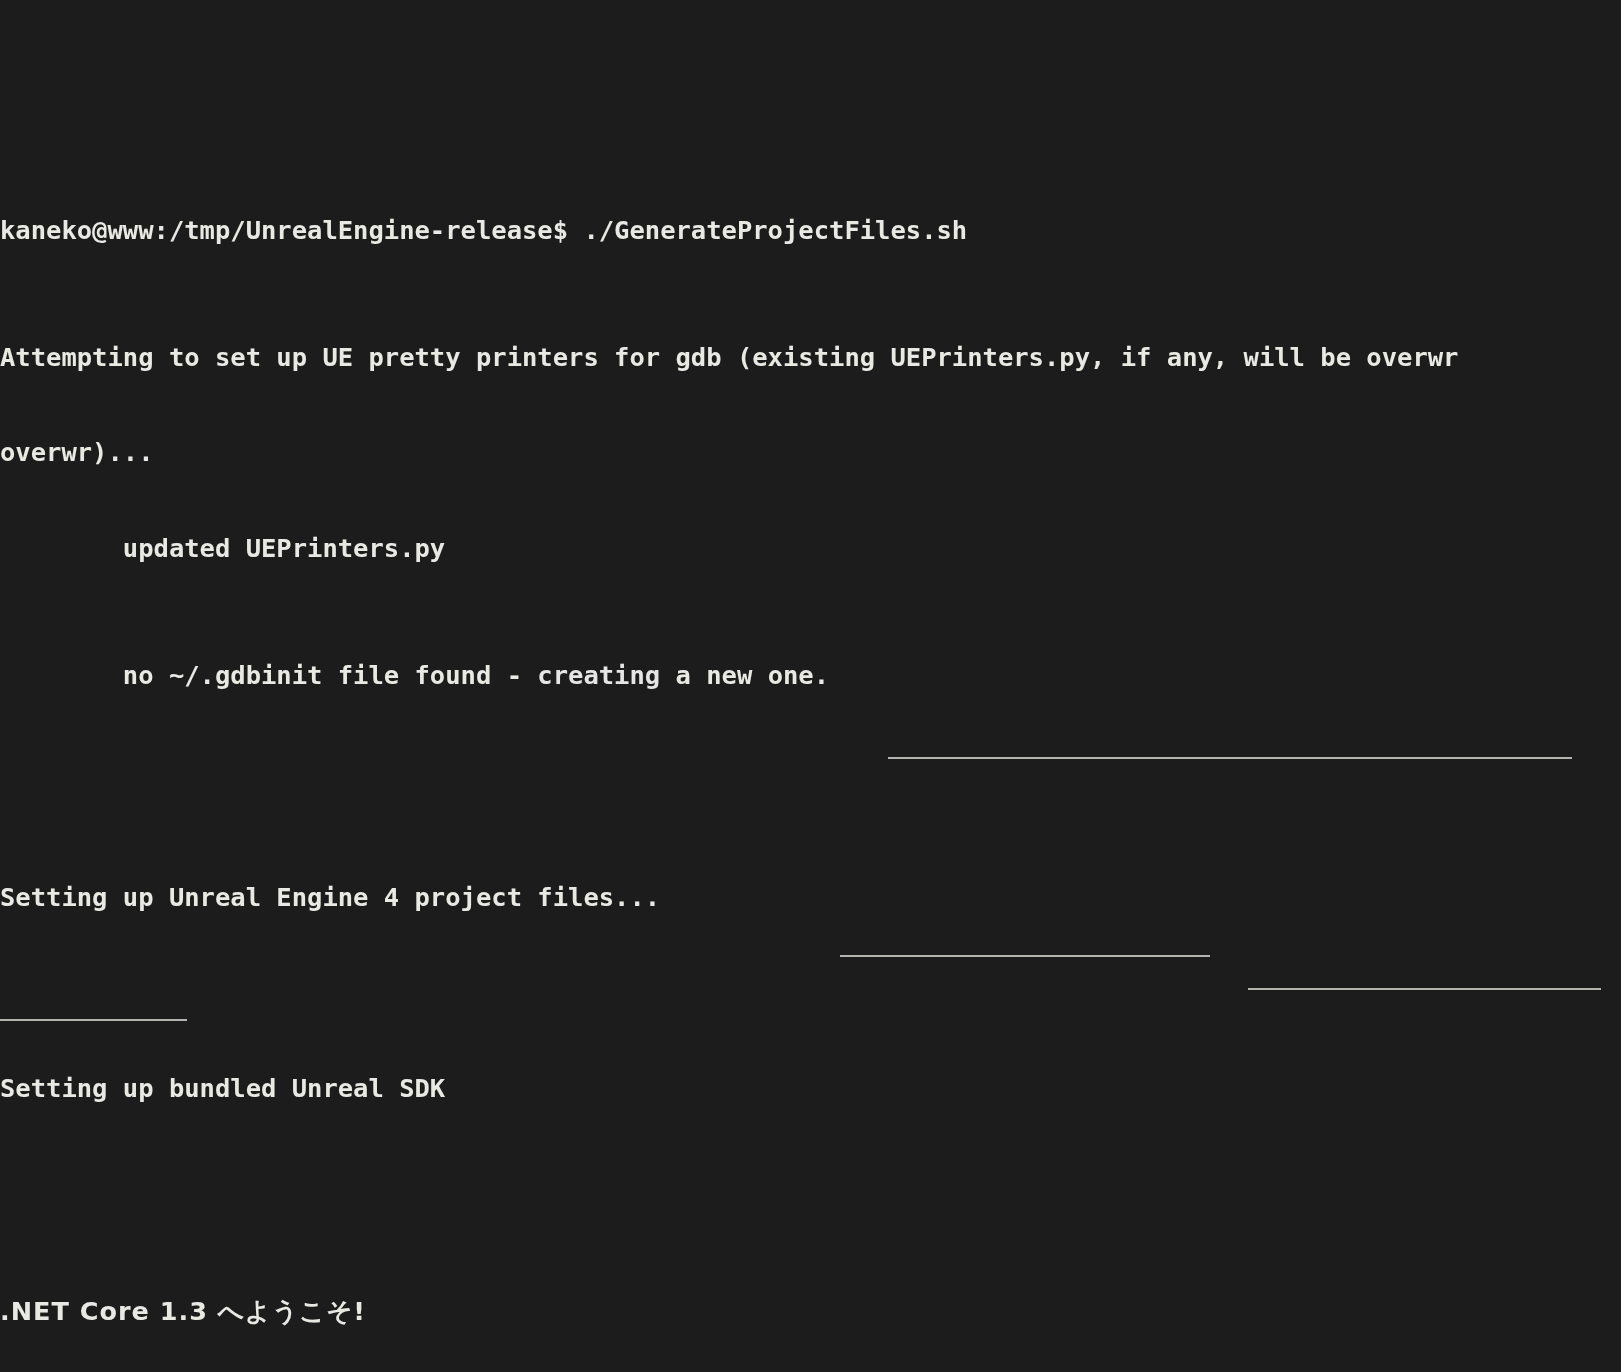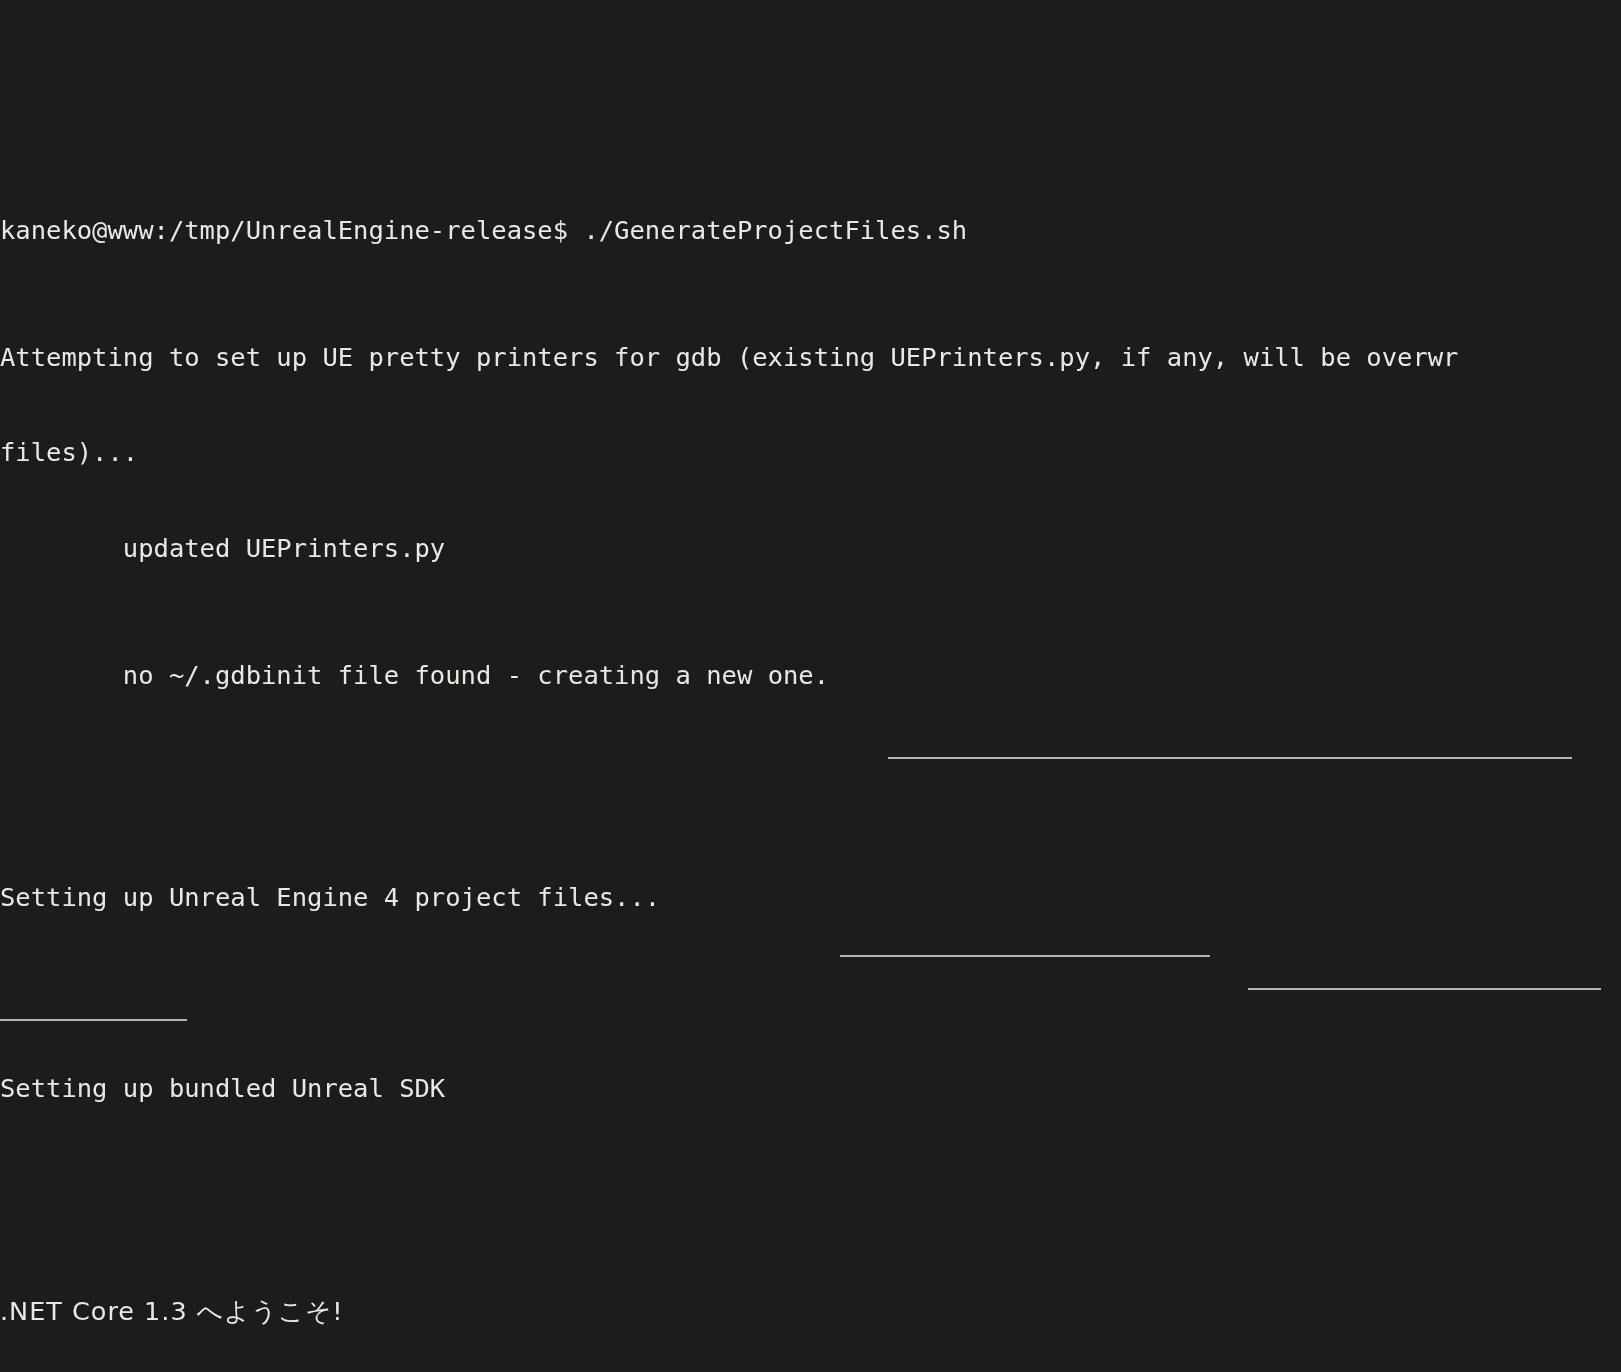--- a/index.html
+++ b/index.html
@@ -19,20 +19,21 @@
     background: #1c1c1c;
     color: #e9e9e3;
     font-family: "DejaVu Sans Mono", "Liberation Mono", monospace;
     font-size: 25.5px;
     line-height: 31.8px;
     letter-spacing: 0px;
     padding: 0;
     box-sizing: border-box;
     position: relative;
     overflow: hidden;
+    font-weight: bold;
   }
   .screen {
     position: absolute;
     top: -8px;
     left: 0;
     right: 0;
     white-space: pre;
   }
   .line {
     white-space: pre;
@@ -55,21 +56,21 @@
 <body>
 
 <div id="terminal">
   <div class="screen">
 
     <div class="line"></div>
 
     <div class="line"><span>kaneko@www:/tmp/UnrealEngine-release$ </span><span>./GenerateProjectFiles.sh</span></div>
 
     <div class="line">Attempting to set up UE pretty printers for gdb (existing UEPrinters.py, if any, will be overwr</div>
-    <div class="line">files)...</div>
+    <div class="line">overwr)...</div>
     <div class="line">        updated UEPrinters.py</div>
 
     <div class="line"><span>        no ~/.gdbinit file found - </span><span class="cyan">creating</span><span> a new one.</span></div>
 
     <div class="line"></div>
     <div class="line">Setting up Unreal Engine 4 project files...</div>
     <div class="line"></div>
     <div class="line">Setting up bundled Unreal SDK</div>
     <div class="line"></div>
 

